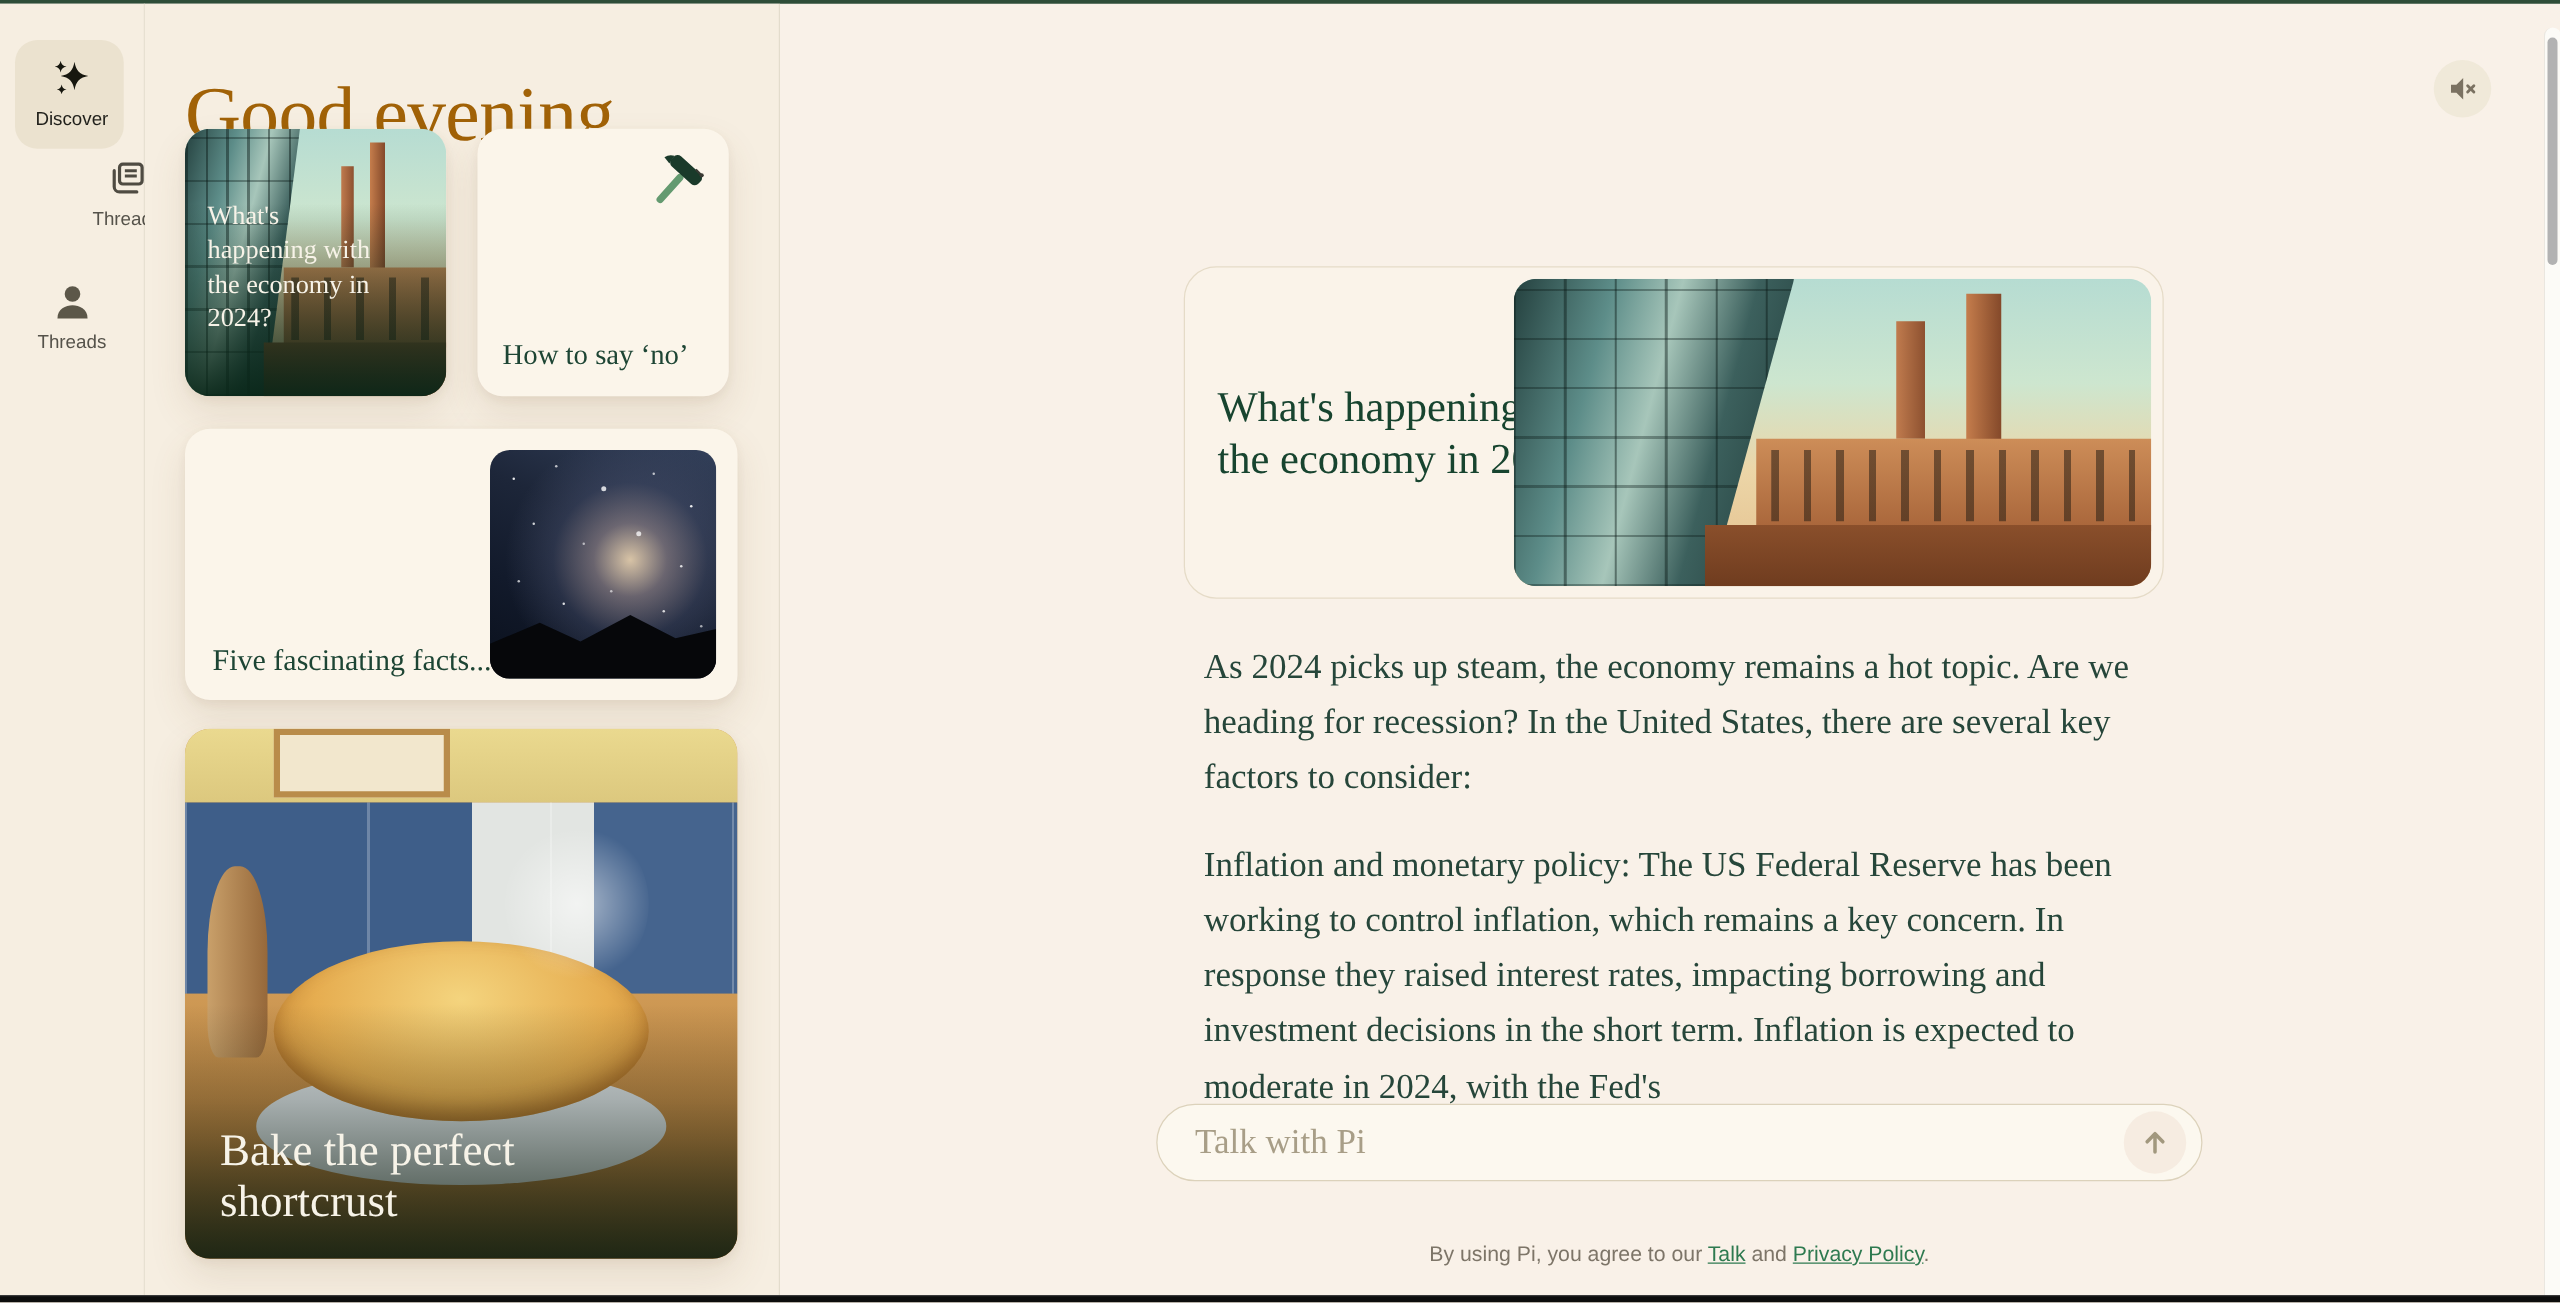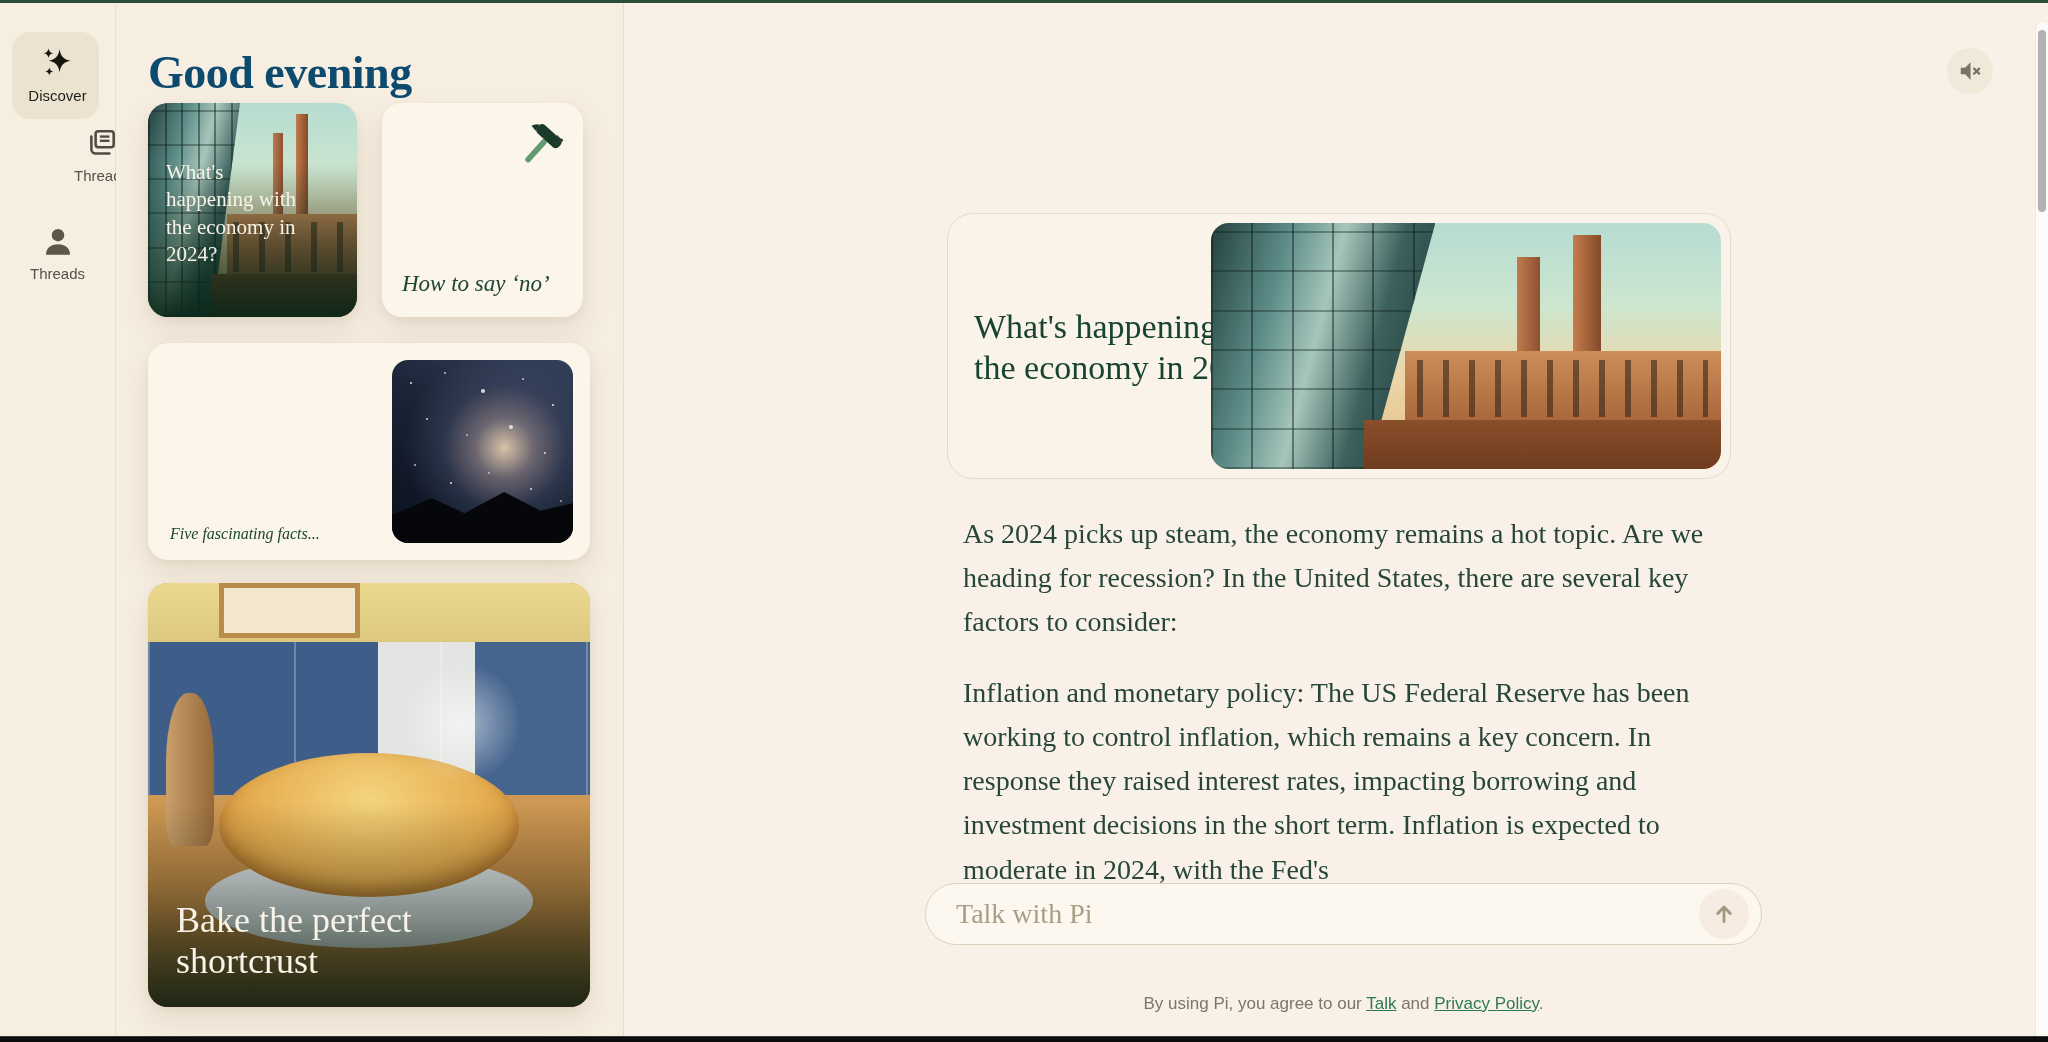--- a/index.html
+++ b/index.html
@@ -17,35 +17,35 @@
   .sidebar{position:absolute;left:0;top:3px;width:115px;height:1033px;background:#f6eee1;border-right:1px solid #e7e0d1;}
   .nav-item{position:absolute;left:0;width:115px;text-align:center;cursor:pointer;}
   .nav-pill{position:absolute;left:12px;top:29px;width:87px;height:87px;background:#ebe2cf;border-radius:18px;}
   .nav-icon{display:block;margin:0 auto;}
   .nav-label{display:block;font-size:15px;color:#55524a;margin-top:6px;}
   .nav-label.active{color:#1f1f1a;font-weight:500;}
 
   
   .discover{position:absolute;left:116px;top:3px;width:507px;height:1033px;background:#f6eee1;}
   .col-divider{position:absolute;left:623px;top:3px;width:1px;height:1033px;background:#e3dccc;}
-  .greeting{position:absolute;left:32px;top:12px;font-size:46px;font-weight:700;color:#0c4a6e;letter-spacing:-.5px;}
+  .greeting{position:absolute;left:32px;top:12px;font-size:62px;font-weight:400;color:#a16207;letter-spacing:-.5px;}
 
   .card{position:absolute;border-radius:20px;overflow:hidden;cursor:pointer;
         box-shadow:0 14px 30px rgba(120,90,50,.12),0 3px 8px rgba(120,90,50,.07);}
   .card.plain{background:#fbf5ea;}
   .card-title-green{color:#1d4534;font-size:23px;line-height:1.25;}
   .card-title-white{color:#f7f3e8;}
 
   .card-economy{left:32px;top:100px;width:209px;height:214px;}
   .card-economy .overlay-title{position:absolute;left:18px;top:56px;width:150px;font-size:21px;line-height:1.3;z-index:3;}
   .card-no{left:266px;top:100px;width:201px;height:214px;}
   .card-no .hammer{position:absolute;right:18px;top:18px;}
-  .card-no .no-title{position:absolute;left:20px;bottom:18px;width:165px;font-style:italic;}
+  .card-no .no-title{position:absolute;left:20px;bottom:18px;width:165px;}
   .card-facts{left:32px;top:340px;width:442px;height:217px;background:#fbf5ea;}
-  .card-facts .facts-title{position:absolute;left:22px;bottom:16px;width:230px;font-size:16px;font-style:italic;}
+  .card-facts .facts-title{position:absolute;left:22px;bottom:16px;width:230px;font-size:24px;}
   .card-bake{left:32px;top:580px;width:442px;height:424px;}
   .card-bake .bake-title{position:absolute;left:28px;bottom:26px;width:340px;font-size:36px;font-weight:400;line-height:1.12;z-index:3;}
 
   
   .factory{position:absolute;inset:0;background:linear-gradient(180deg,#b6dcd2 0%,#cde6cf 34%,#ecd6a8 62%,#e3bd8a 100%);}
   .factory .glass{position:absolute;left:0;top:0;width:44%;height:100%;
       background:linear-gradient(105deg,#24403e 0%,#5d8d89 28%,#a7c6ba 47%,#3c605d 68%,#1d3836 100%);
       clip-path:polygon(0 0,100% 0,70% 100%,0 100%);}
   .factory .glass:after{content:"";position:absolute;inset:0;
       background:repeating-linear-gradient(90deg,rgba(10,25,22,.45) 0 2px,transparent 2px 18%),

